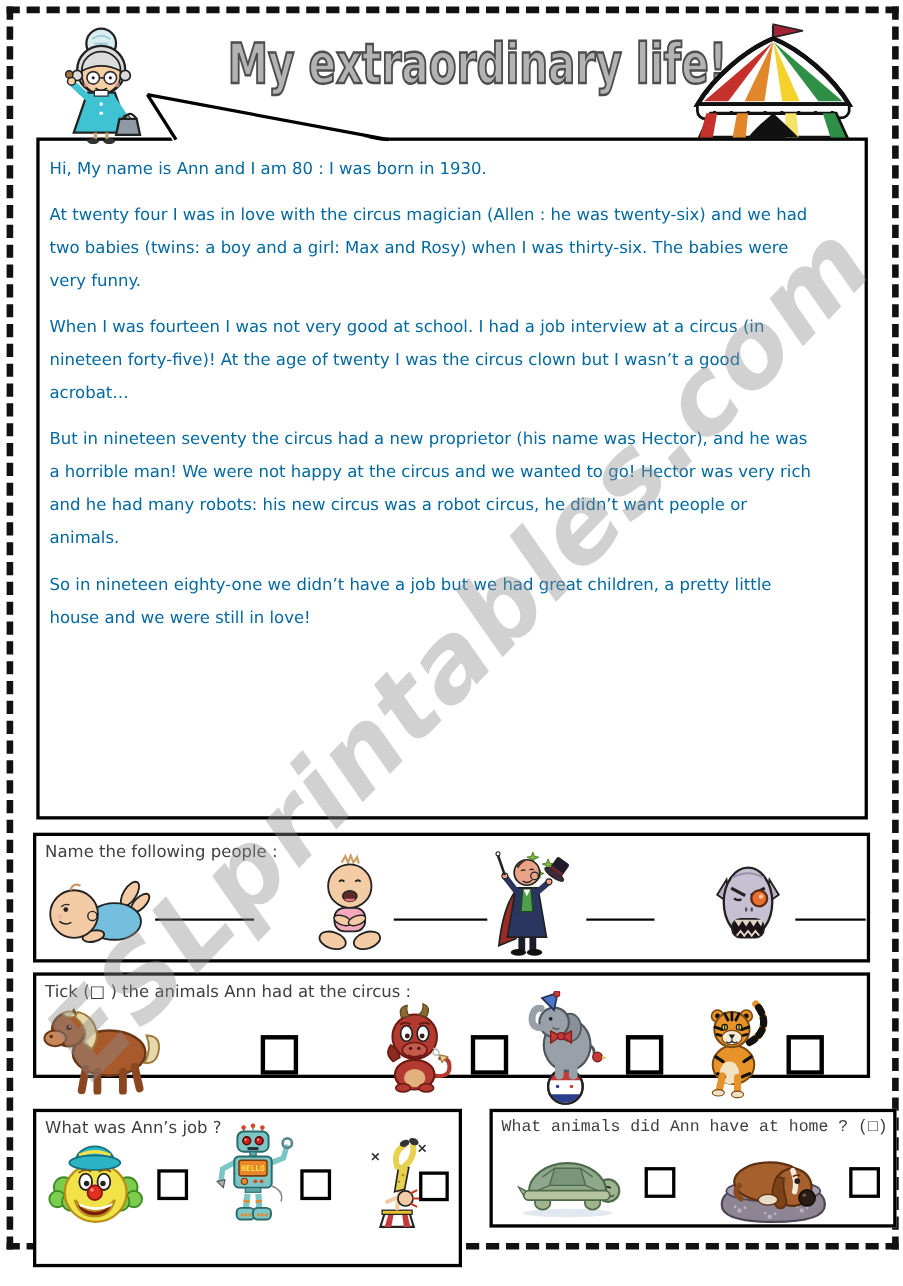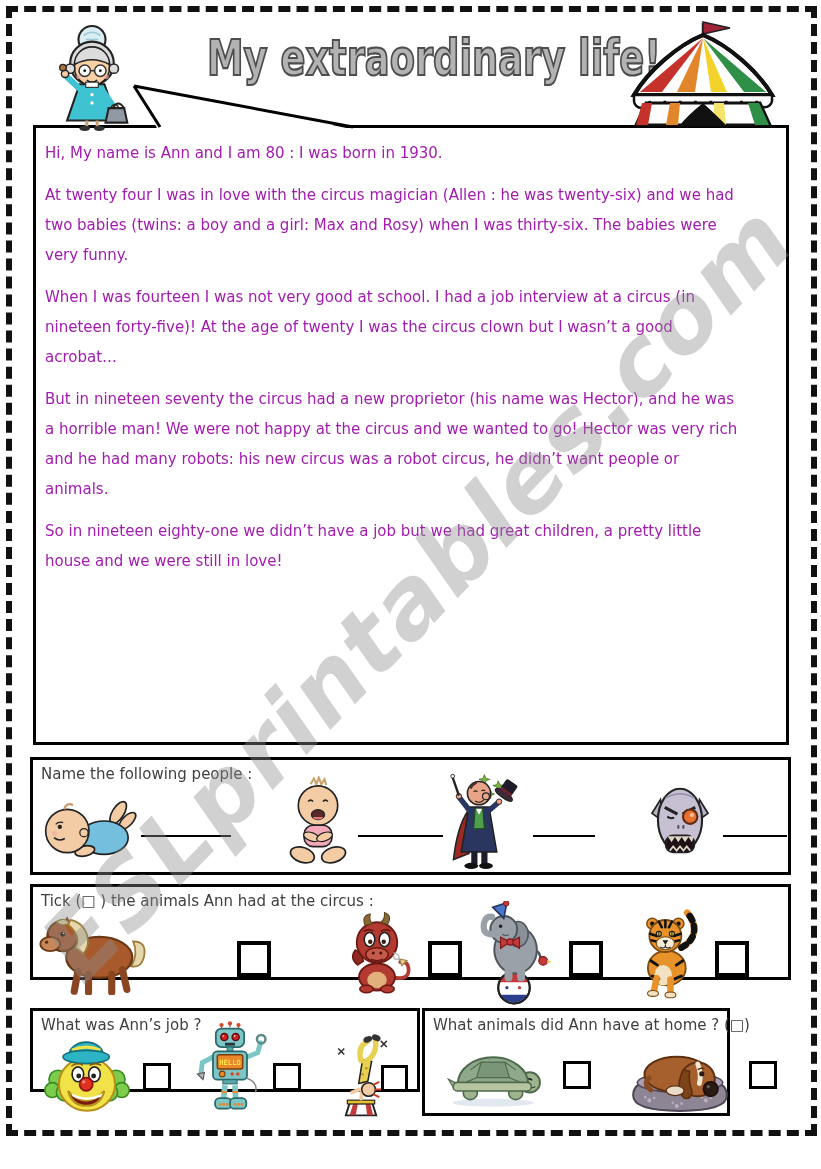--- a/index.html
+++ b/index.html
@@ -10,21 +10,21 @@
   
   .title{position:absolute;left:160px;top:28px;width:470px;text-align:center;
         font-size:46px;font-weight:bold;color:#b3b3b3;letter-spacing:0px;
         -webkit-text-stroke:2px #4d4d4d;text-shadow:0 0 1px #555;
         transform:scale(0.80,1.10);transform-origin:center top;white-space:nowrap;}
   .art{position:absolute;}
   
   .story-box{position:absolute;left:33px;top:125px;width:756px;height:620px;
         border:3px solid #000;background:#fff;box-sizing:border-box;
         padding:10px 45px 0 9px;}
-  .story-box p{margin:0 0 12px 0;font-size:15px;line-height:30px;color:#a21caf;}
+  .story-box p{margin:0 0 12px 0;font-size:15px;line-height:30px;color:#0369a1;}
   .tail-svg{position:absolute;left:0;top:0;width:821px;height:200px;pointer-events:none;}
   
   .sec{position:absolute;background:#fff;border:3px solid #000;box-sizing:border-box;}
   .sec-label{position:absolute;left:8px;top:5px;font-size:15px;color:#404040;white-space:nowrap;}
   .blank-line{position:absolute;height:0;border-bottom:2px solid #000;}
   .checkbox{position:absolute;background:#fff;border:4px solid #000;box-sizing:border-box;}
   .checkbox.small{border-width:3px;}
   
   .watermark{position:absolute;left:-95px;top:545px;width:1010px;text-align:center;
         font-size:95px;font-weight:bold;font-style:italic;color:#8e8e8e;opacity:0.40;
@@ -305,21 +305,21 @@
         <path d="M50,52 v3 M50,55 q-4,3 -7,0 M50,55 q4,3 7,0" stroke="#1a1a1a" stroke-width="1.5" fill="none"></path>
         <circle cx="41" cy="37" r="3.5" fill="#e8d03a" stroke="#111" stroke-width="1.5"></circle>
         <circle cx="59" cy="37" r="3.5" fill="#e8d03a" stroke="#111" stroke-width="1.5"></circle>
         <line x1="41" y1="34.5" x2="41" y2="39.5" stroke="#111" stroke-width="1.4"></line>
         <line x1="59" y1="34.5" x2="59" y2="39.5" stroke="#111" stroke-width="1.4"></line>
       </svg>
     </div>
     <div class="checkbox" style="left:682px;top:54px;width:34px;height:36px;"></div>
   </div>
 
-  <div class="sec" style="left:30px;top:1008px;width:390px;height:84px;">
+  <div class="sec" style="left:30px;top:1008px;width:390px;height:144px;">
     <div class="sec-label">What was Ann’s job ?</div>
 
     <div class="art" style="left:8px;top:22px">
       <svg viewBox="0 0 110 104" width="92" height="86">
         <g fill="#7ccc4e" stroke="#3e8a24" stroke-width="2">
           <circle cx="20" cy="56" r="11"></circle>
             <circle cx="13" cy="69" r="9"></circle>
             <circle cx="28" cy="72" r="10"></circle>
           <circle cx="90" cy="56" r="11"></circle>
             <circle cx="97" cy="69" r="9"></circle>
@@ -401,21 +401,21 @@
           <circle cx="57" cy="66" r="1.6" fill="#b89018"></circle>
         <path d="M50,56 q-5,-18 8,-25" fill="none" stroke="#e8d050" stroke-width="7" stroke-linecap="round"></path>
         <path d="M55,58 q17,-10 14,-29" fill="none" stroke="#e8d050" stroke-width="7" stroke-linecap="round"></path>
         <ellipse cx="59" cy="28" rx="6" ry="4" fill="#333" transform="rotate(-20 59 28)"></ellipse>
         <ellipse cx="70" cy="26" rx="6" ry="4" fill="#333" transform="rotate(25 70 26)"></ellipse>
       </svg>
     </div>
     <div class="checkbox small" style="left:348px;top:54px;width:27px;height:27px;"></div>
   </div>
 
-  <div class="sec" style="left:422px;top:1008px;width:308px;height:108px;">
+  <div class="sec" style="left:445px;top:1008px;width:370px;height:108px;font-family:Liberation Mono, monospace;">
     <div class="sec-label">What animals did Ann have at home ? (□)</div>
 
     <div class="art" style="left:12px;top:26px">
       <svg viewBox="0 0 130 92" width="112" height="72">
         <ellipse cx="65" cy="84" rx="52" ry="5" fill="#e2e8f0"></ellipse>
         <ellipse cx="36" cy="72" rx="9" ry="8" fill="#9fb48e" stroke="#4e6a4c" stroke-width="2"></ellipse>
         <ellipse cx="94" cy="72" rx="9" ry="8" fill="#9fb48e" stroke="#4e6a4c" stroke-width="2"></ellipse>
         <circle cx="112" cy="58" r="13" fill="#9fb48e" stroke="#4e6a4c" stroke-width="2.5"></circle>
         <path d="M106,55 q5,-3 9,0" stroke="#222" stroke-width="2" fill="none"></path>
         <path d="M112,64 q4,2 7,-1" stroke="#3a4a38" stroke-width="1.5" fill="none"></path>

